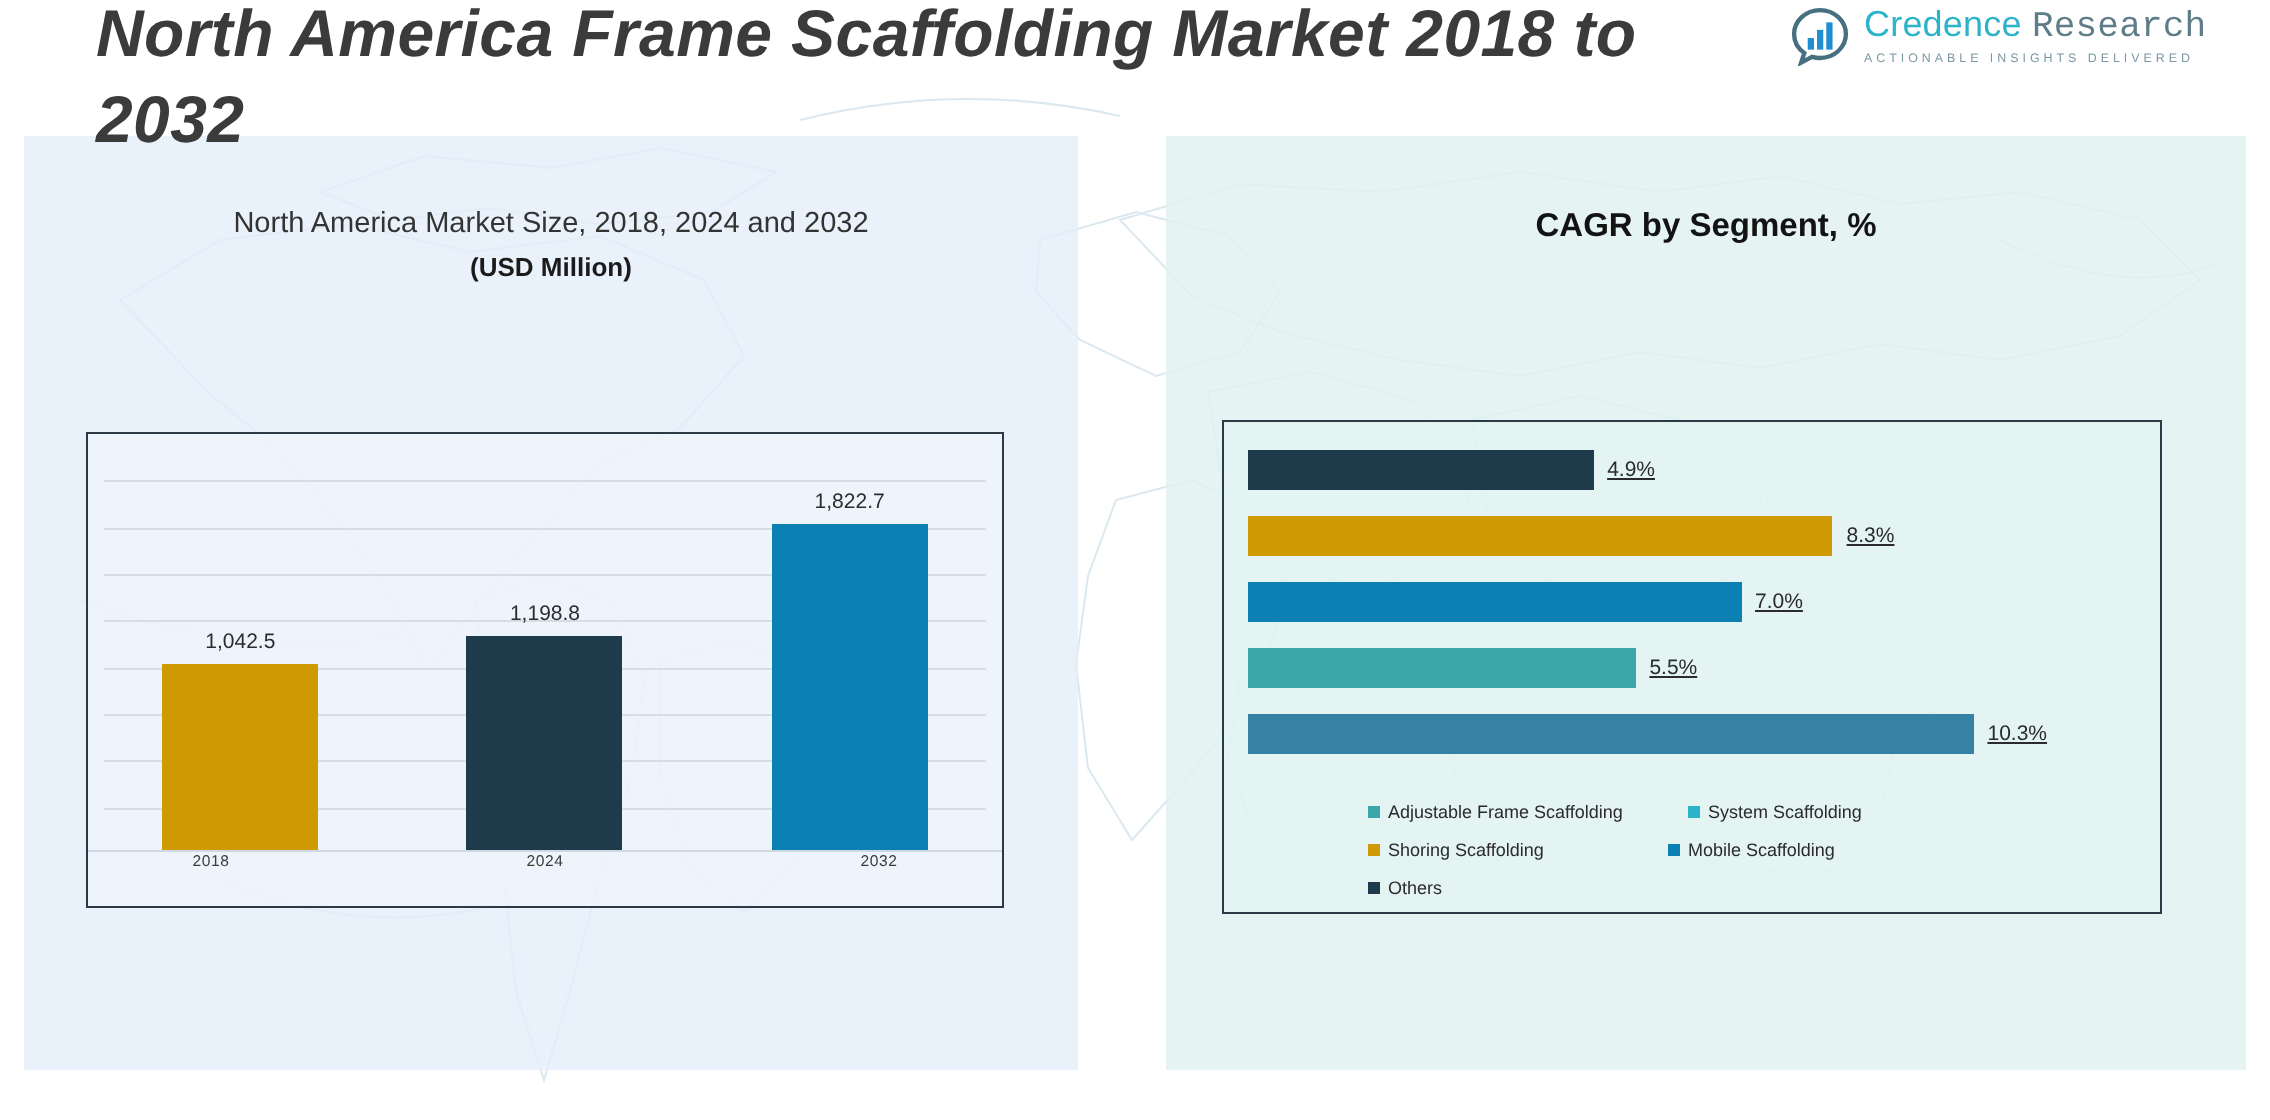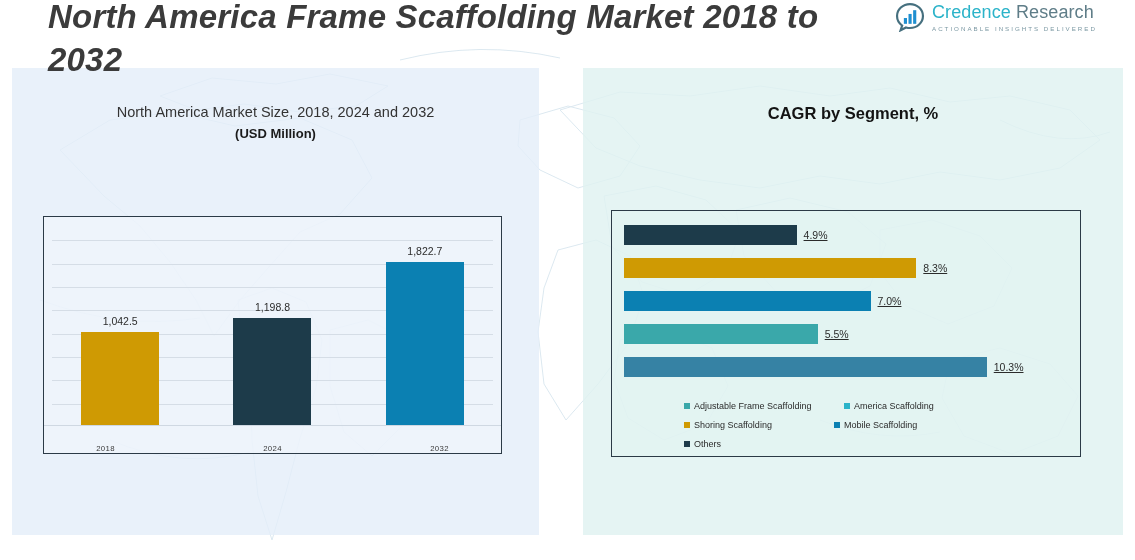--- a/index.html
+++ b/index.html
@@ -22,21 +22,21 @@
     position: absolute; left: 48px; top: -4px; width: 830px; z-index: 3;
     font-size: 33px; font-weight: bold; font-style: italic;
     color: #3b3b3b; line-height: 1.30; letter-spacing: .2px;
   }
   #logo { position: absolute; left: 895px; top: 2px; z-index: 3;
           display: flex; align-items: center; gap: 7px; }
   #logo .mark { width: 30px; height: 30px; flex: 0 0 auto; }
   #logo .wordmark { display: flex; flex-direction: column; justify-content: center; }
   #logo .brand { font-size: 18px; color: #5c7b86; letter-spacing: .1px; white-space: nowrap; }
   #logo .brand .b1 { color: #2bb3c9; }
-  #logo .brand .b2 { color: #5f7d88; }
+  #logo .brand .b2 { color: #5f7d88; font-family: Liberation Mono, monospace; }
   #logo .tag {
     font-size: 6.2px; color: #7b98a3; letter-spacing: 2.0px;
     white-space: nowrap; margin-top: 2px; text-transform: uppercase;
   }
 
   
   .panel { position: absolute; top: 68px; height: 467px; z-index: 1; }
   #panel-left  { left: 12px;  width: 527px; background: rgba(228,238,249,.80); }
   #panel-right { left: 583px; width: 540px; background: rgba(223,241,240,.82); }
 
@@ -60,21 +60,21 @@
   #vbar-plot {
     position: absolute; left: 0; right: 0; top: 0; bottom: 28px;
     display: flex; align-items: flex-end; justify-content: space-around;
   }
   .vbar-col { width: 33%; height: 100%; display: flex; flex-direction: column;
               align-items: center; justify-content: flex-end; }
   .vbar-val { font-size: 10.5px; color: #2c2c2c; margin-bottom: 5px; white-space: nowrap; }
   .vbar-rect { width: 78px; }
   #vbar-axis {
     position: absolute; left: 0; right: 0; bottom: 0; height: 28px;
-    display: flex; align-items: flex-end; justify-content: space-around;
+    display: flex; align-items: flex-start; justify-content: space-around;
     border-top: 1px solid #cfd8e2;
     gap: 44px;
   }
   .vbar-tick { width: 33%; text-align: center; font-size: 7.8px; color: #3b3b3b; letter-spacing: .3px; }
 
   
   #hbar-box {
     position: absolute; left: 28px; top: 142px; width: 470px; height: 247px;
     border: 1.3px solid #2b3a46; background: rgba(226,243,242,.50);
   }
@@ -207,21 +207,21 @@
             <div class="hbar-val">10.3%</div>
           </div>
         </div>
       <div id="hbar-legend">
           <div class="legend-item c0">
             <span class="legend-swatch" style="background: rgb(58, 168, 170);"></span>
             <span class="legend-label">Adjustable Frame Scaffolding</span>
           </div>
           <div class="legend-item c1">
             <span class="legend-swatch" style="background: rgb(43, 179, 201);"></span>
-            <span class="legend-label">America Scaffolding</span>
+            <span class="legend-label">System Scaffolding</span>
           </div>
           <div class="legend-item c3">
             <span class="legend-swatch" style="background: rgb(207, 154, 3);"></span>
             <span class="legend-label">Shoring Scaffolding</span>
           </div>
           <div class="legend-item c2">
             <span class="legend-swatch" style="background: rgb(11, 128, 178);"></span>
             <span class="legend-label">Mobile Scaffolding</span>
           </div>
           <div class="legend-item c4">

